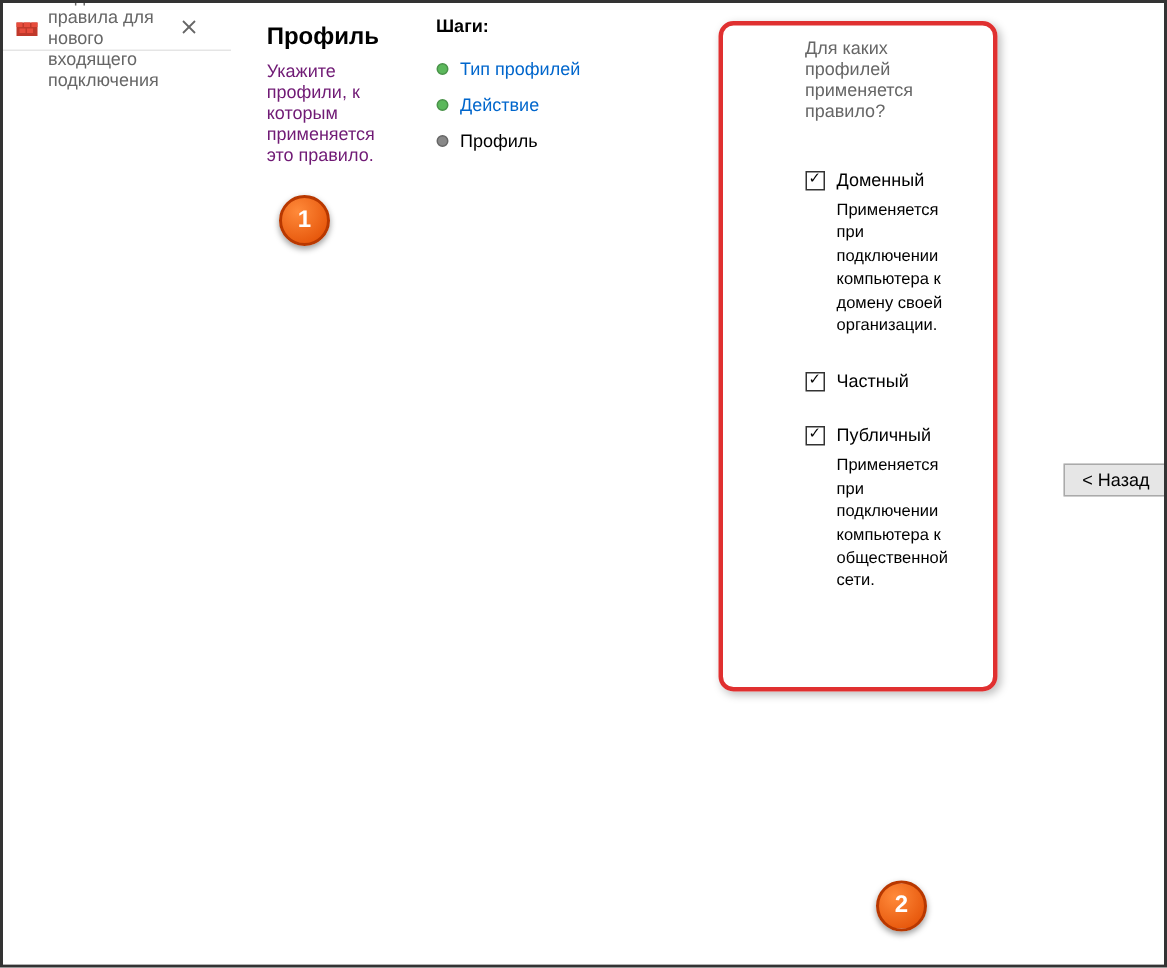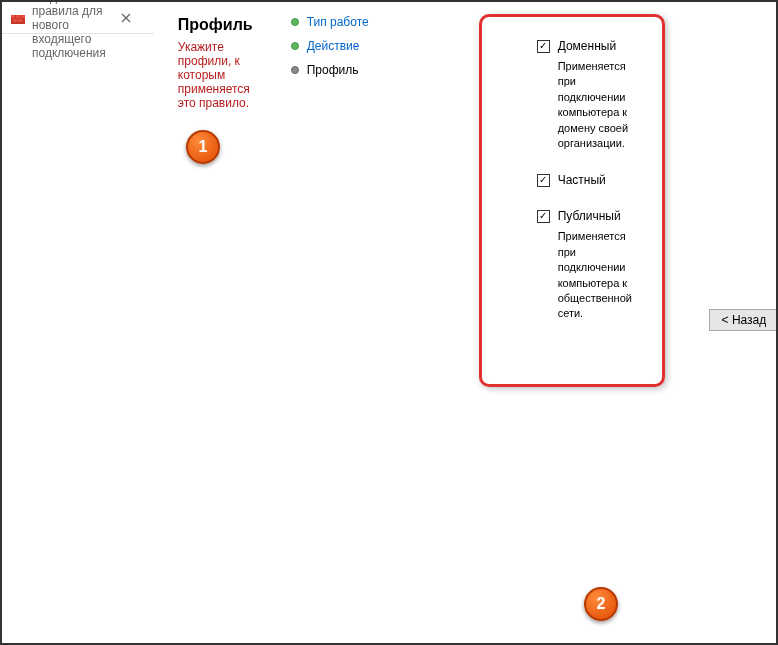--- a/index.html
+++ b/index.html
@@ -4,21 +4,21 @@
 <style>
 * { box-sizing: border-box; margin: 0; padding: 0; }
 body { font-family: "Segoe UI", Tahoma, sans-serif; font-size: 12px; background: #fff; width: 778px; height: 645px; position: relative; border: 2px solid #333; }
 .window { width: 100%; height: 100%; background: #fff; display: flex; flex-direction: row; }
 .titlebar { height: 32px; display: flex; align-items: center; padding: 0 8px; border-bottom: 1px solid #e5e5e5; }
 .titlebar-icon { width: 16px; height: 16px; margin-right: 6px; }
 .titlebar-text { color: #666; font-size: 12px; flex: 1; }
 .close-btn { width: 40px; height: 28px; display: flex; align-items: center; justify-content: center; color: #666; cursor: pointer; font-size: 14px; }
 .header { padding: 14px 24px 10px; }
 .page-title { font-size: 16px; font-weight: 600; color: #000; margin-bottom: 6px; }
-.page-subtitle { font-size: 12px; color: #b91c1c; }
+.page-subtitle { font-size: 12px; color: #701a75; }
 .separator { height: 1px; background: #d0d0d0; margin: 6px 0 0; }
 .body { flex: 1; display: flex; position: relative; }
 .sidebar { width: 190px; padding: 8px 14px; }
 .steps-label { font-weight: bold; font-size: 12px; margin-bottom: 10px; }
 .step-item { display: flex; align-items: center; padding: 5px 0; cursor: pointer; }
 .step-bullet { width: 8px; height: 8px; border-radius: 50%; background: #5cb85c; margin-right: 8px; border: 1px solid #4a934a; }
 .step-item.current .step-bullet { background: #888; border-color: #666; }
 .step-link { color: #0066cc; font-size: 12px; }
 .step-item.current .step-link { color: #000; font-weight: normal; }
 .content { flex: 1; padding: 12px 22px 12px 12px; position: relative; }
@@ -61,36 +61,38 @@
   </div>
 
   <div class="header">
     <div class="page-title">Профиль</div>
     <div class="page-subtitle">Укажите профили, к которым применяется это правило.</div>
   </div>
   <div class="separator"></div>
 
   <div class="body">
     <div class="sidebar">
+      <div class="steps-label">Шаги:</div>
       <div class="step-item">
           <span class="step-bullet"></span>
-          <span class="step-link">Тип работе</span>
+          <span class="step-link">Тип профилей</span>
         </div>
       <div class="step-item">
           <span class="step-bullet"></span>
           <span class="step-link">Действие</span>
         </div>
       <div class="step-item current">
           <span class="step-bullet"></span>
           <span class="step-link">Профиль</span>
         </div>
     </div>
 
     <div class="content">
       <div class="highlight-box">
+        <div class="question">Для каких профилей применяется правило?</div>
 
         <div class="profile-group">
           <div class="checkbox-row">
             <span class="checkbox">✓</span>
             <span class="checkbox-label">Доменный</span>
           </div>
           <div class="profile-desc">Применяется при подключении компьютера к домену своей организации.</div>
         </div>
 
         <div class="profile-group">

